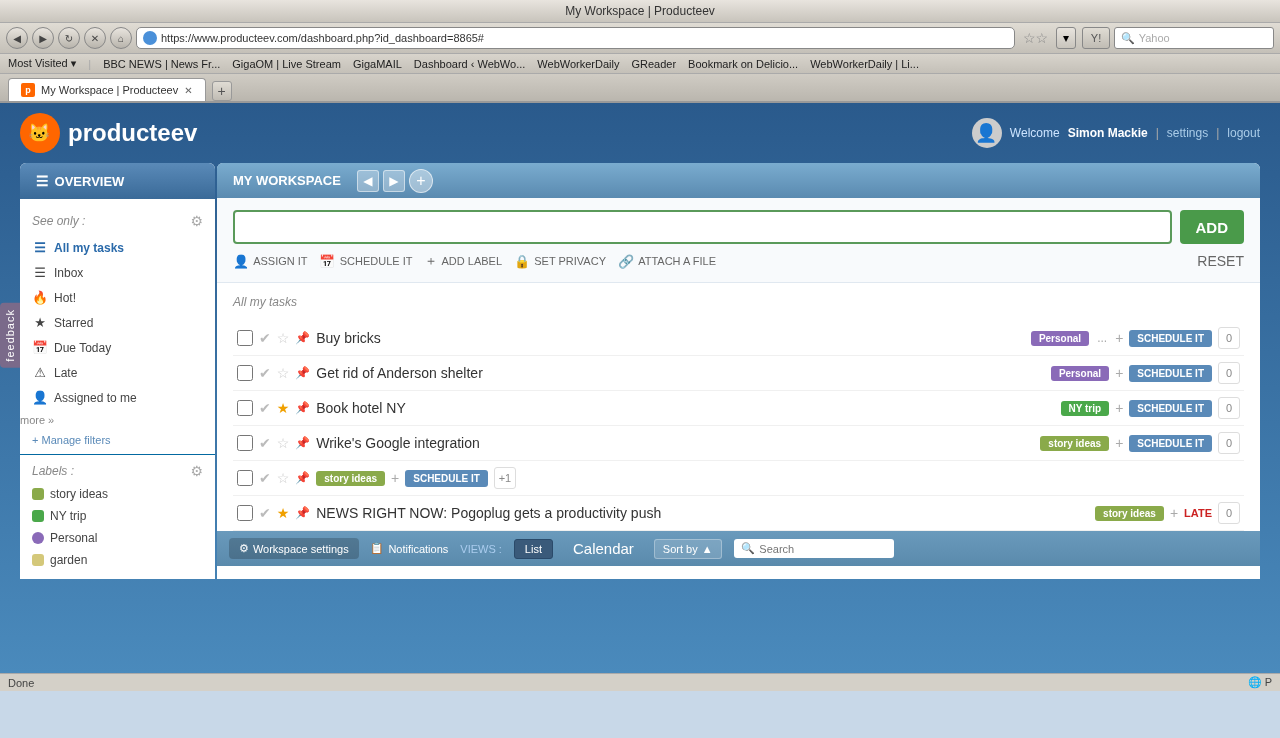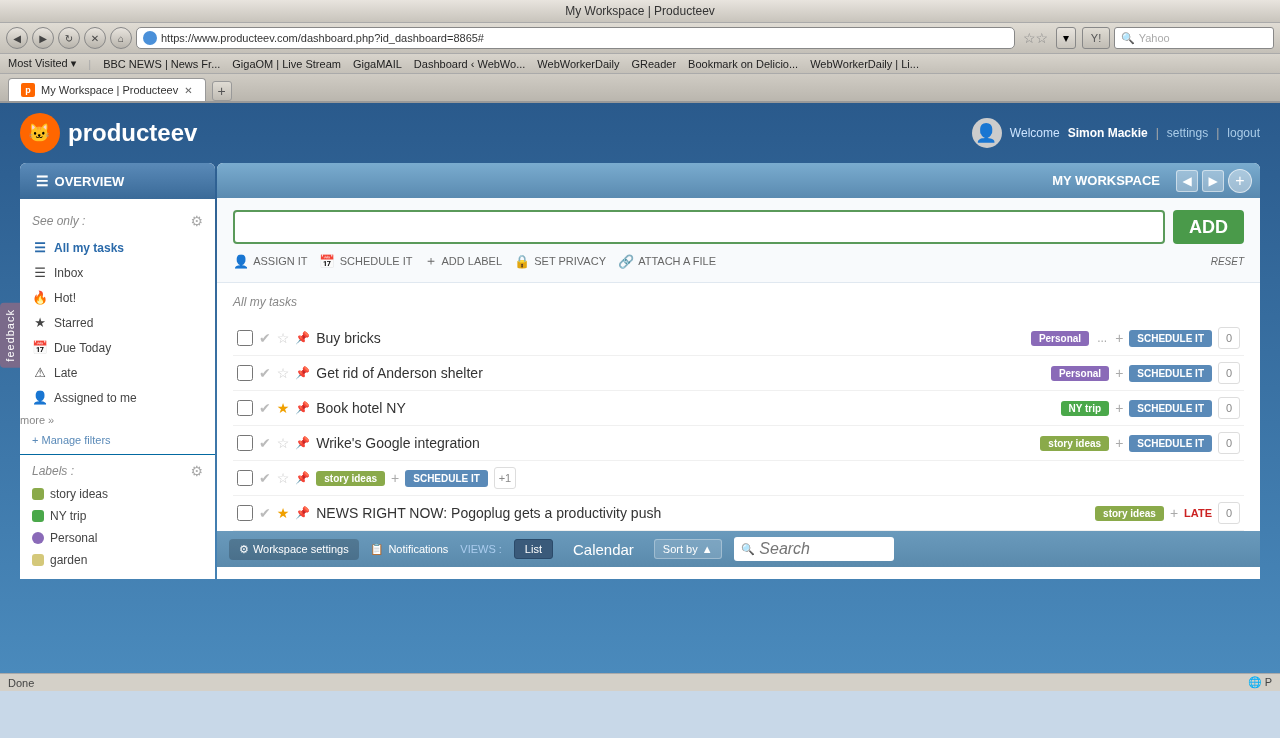--- a/index.html
+++ b/index.html
@@ -62,25 +62,25 @@
     
     .right-panel { flex: 1; background: white; border-radius: 6px 6px 0 0; margin-left: 2px; overflow: hidden; }
     .workspace-tab { background: linear-gradient(to bottom, #7aaccf, #5a8ab0); color: white; padding: 10px 16px; font-size: 13px; font-weight: bold; border-radius: 6px 6px 0 0; display: inline-block; }
     .nav-arrow { width: 22px; height: 22px; background: rgba(255,255,255,0.3); border: 1px solid rgba(255,255,255,0.5); border-radius: 3px; display: flex; align-items: center; justify-content: center; cursor: pointer; color: white; font-size: 12px; }
     .add-circle { width: 24px; height: 24px; background: rgba(255,255,255,0.4); border: 1px solid rgba(255,255,255,0.6); border-radius: 50%; display: flex; align-items: center; justify-content: center; cursor: pointer; color: white; font-size: 16px; }
 
     
     .task-input-area { padding: 12px 16px; border-bottom: 1px solid #e0e8f0; background: #f8fafc; }
     .input-row { display: flex; gap: 8px; margin-bottom: 8px; }
     .task-input { flex: 1; height: 34px; border: 2px solid #5a9a5a; border-radius: 4px; padding: 0 10px; font-size: 13px; outline: none; }
-    .add-btn { background: #4a9a4a; color: white; border: none; border-radius: 4px; padding: 0 16px; font-size: 18px; font-weight: bold; cursor: pointer; }
+    .add-btn { background: #4a9a4a; color: white; border: none; border-radius: 4px; padding: 0 16px; font-size: 15px; font-weight: bold; cursor: pointer; }
     .action-bar { display: flex; align-items: center; gap: 12px; flex-wrap: wrap; }
     .action-item { display: flex; align-items: center; gap: 4px; color: #666; font-size: 11px; cursor: pointer; }
     .action-icon { font-size: 13px; }
-    .reset-btn { margin-left: auto; color: #666; font-size: 10px; cursor: pointer; font-style: italic; }
+    .reset-btn { margin-left: auto; color: #666; font-size: 14px; cursor: pointer; }
 
     
     .tasks-section { padding: 8px 16px 0; }
     .section-title { color: #888; font-size: 12px; font-style: italic; margin-bottom: 8px; padding: 4px 0; }
     .task-row { display: flex; align-items: center; gap: 6px; padding: 6px 4px; border-bottom: 1px solid #f0f0f0; }
     .task-checkbox { width: 16px; height: 16px; border: 1px solid #ccc; border-radius: 2px; cursor: pointer; flex-shrink: 0; }
     .task-check { color: #bbb; font-size: 14px; cursor: pointer; flex-shrink: 0; }
     .task-star { color: #ccc; font-size: 14px; cursor: pointer; flex-shrink: 0; }
     .task-star.active { color: #f0a000; }
     .task-pin { color: #bbb; font-size: 12px; cursor: pointer; flex-shrink: 0; }
@@ -249,21 +249,21 @@
           <span>Personal</span>
         </div>
         <div class="label-item">
           <span class="label-dot" style="background:#d4c87a;"></span>
           <span>garden</span>
         </div>
       </div>
     </div>
 
     <div class="right-panel">
-      <div style="background:linear-gradient(to bottom,#7aaccf,#5a8ab0);display:flex;align-items:center;justify-content:flex-end;">
+      <div style="background:linear-gradient(to bottom,#7aaccf,#5a8ab0);display:flex;align-items:center;justify-content:flex-start;">
         <div class="workspace-tab">
           <span>MY WORKSPACE</span>
         </div>
         <div style="display:flex;align-items:center;gap:4px;padding-right:8px;">
           <div class="nav-arrow">◀</div>
           <div class="nav-arrow">▶</div>
           <div class="add-circle">+</div>
         </div>
       </div>
 
@@ -384,21 +384,21 @@
         </div>
         <span style="color:#aaccee;font-size:11px;">VIEWS :</span>
         <button class="view-btn active">List</button>
         <span class="calendar-btn">Calendar</span>
         <div class="sort-area">
           <span>Sort by</span>
           <span>▲</span>
         </div>
         <div class="search-area">
           <span style="color:#aaa;">🔍</span>
-          <input type="text" style="border: none; outline: none; font-size: 16px; width: 110px; font-style: italic;" placeholder="Search">
+          <input type="text" style="border: none; outline: none; font-size: 11px; width: 110px;" placeholder="Search">
         </div>
       </div>
     </div>
   </div>
 </div>
 
 <div class="status-bar">
   <span>Done</span>
   <span>🌐 P</span>
 </div>

